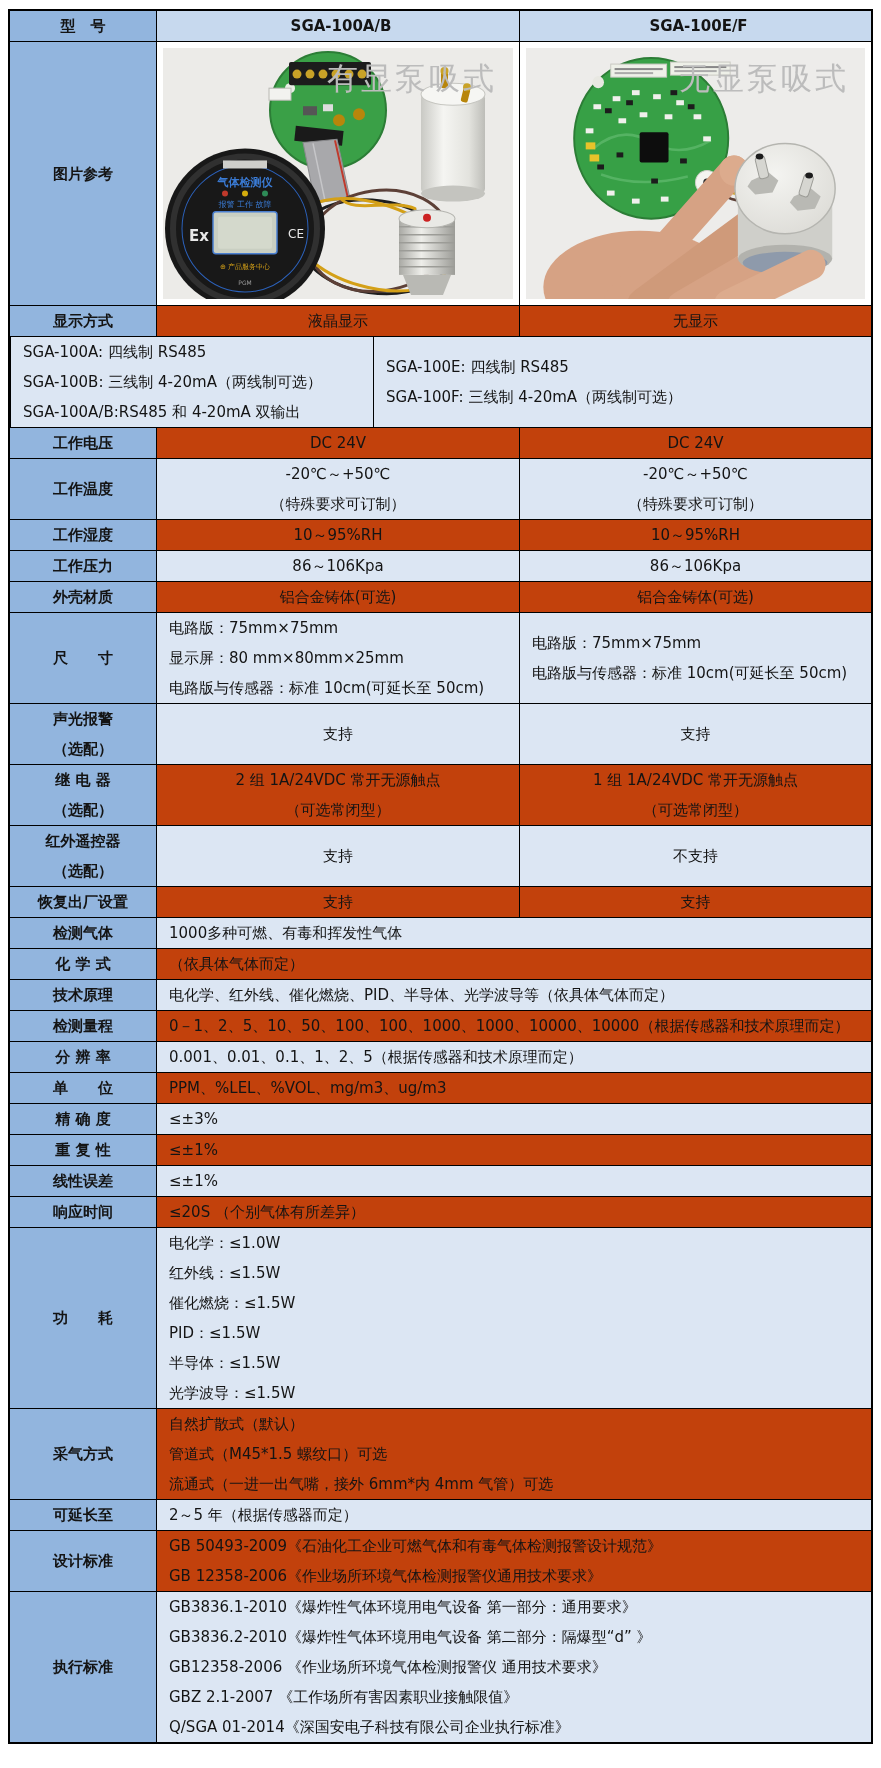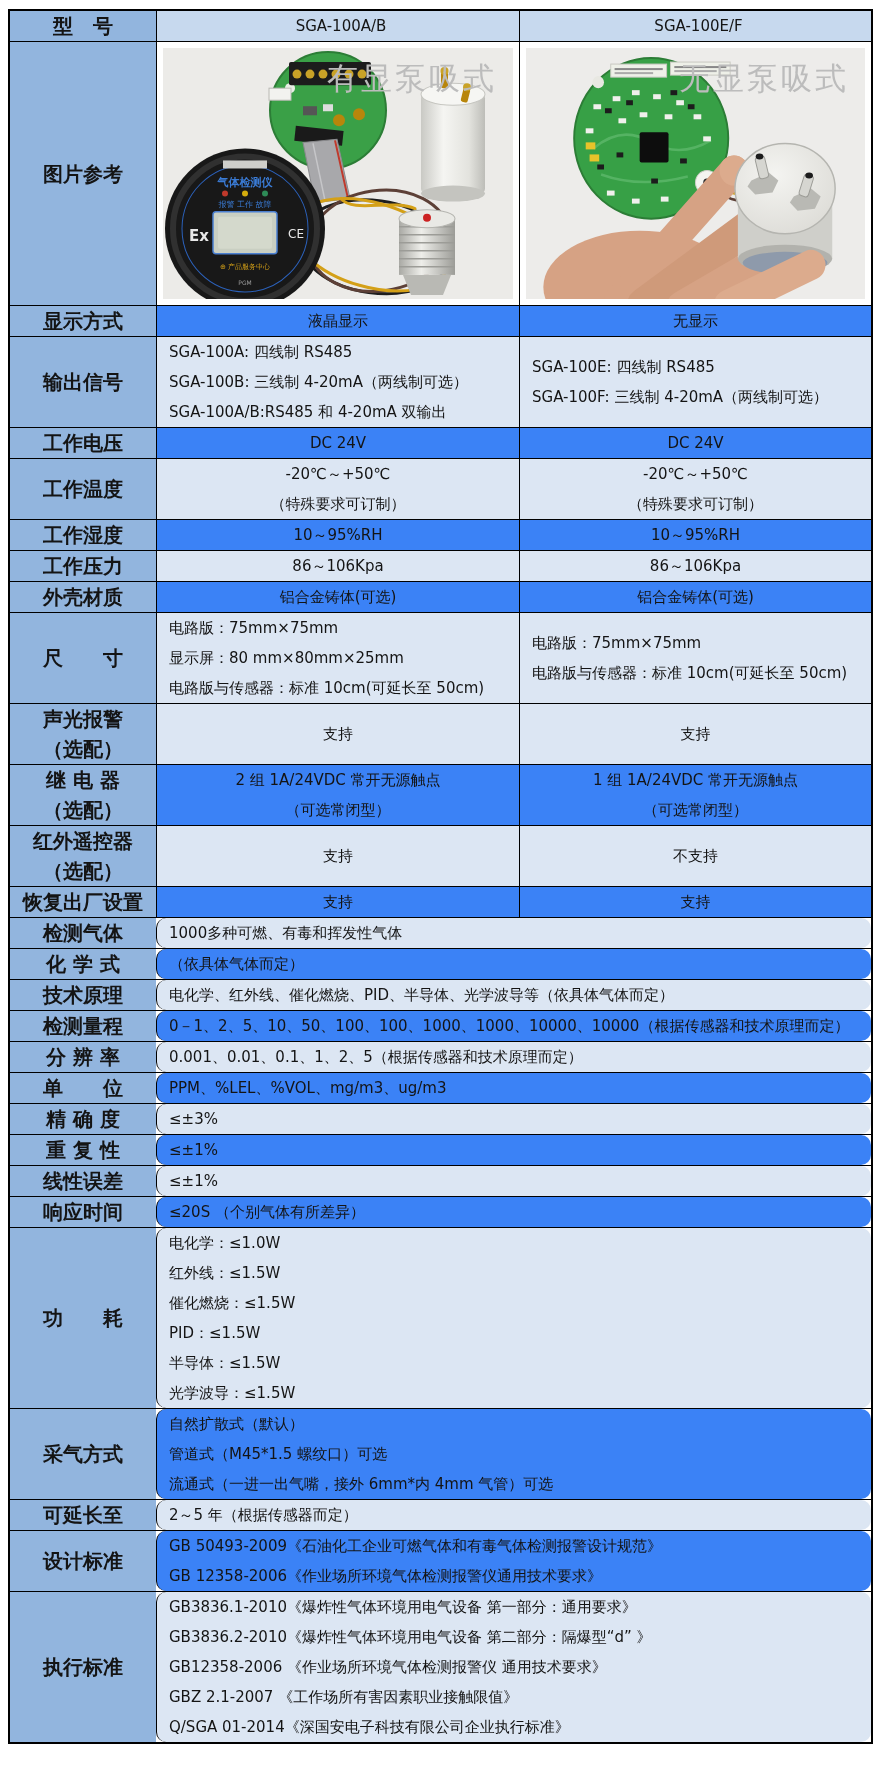--- a/index.html
+++ b/index.html
@@ -3,31 +3,31 @@
 <meta charset="utf-8">
 <style>
   html,body{margin:0;padding:0;background:#ffffff;}
   body{font-family:"DejaVu Sans","Liberation Sans",sans-serif;color:#141414;}
   .wrap{padding:9px 6px 8px 8px;width:867px;}
   .spec-table{border:2px solid #000;width:865px;box-sizing:border-box;background:#fff;}
   .trow{display:flex;border-top:1.5px solid #000;align-items:stretch;}
   .trow:first-child{border-top:none;}
   .cell{box-sizing:border-box;display:flex;flex-direction:column;justify-content:center;}
   .lab{width:146px;flex:0 0 146px;background:#92B5DE;align-items:center;text-align:center;
-       font-weight:bold;font-size:20px;}
+       font-weight:bold;font-size:15px;}
   .val{font-size:15px;}
   .c1{width:363px;flex:0 0 363px;border-left:1.5px solid #000;}
   .c2{flex:1 1 auto;border-left:1.5px solid #000;}
-  .spanv{flex:1 1 auto;border-left:1.5px solid #000;border-radius:10px;}
+  .spanv{flex:1 1 auto;border-left:1.5px solid #000;}
   .val.center{align-items:center;text-align:center;}
   .val.left{align-items:flex-start;text-align:left;padding-left:12px;padding-right:6px;}
   .line{line-height:30px;white-space:pre-wrap;}
-  .bandA .val{background:#3b82f6;}
+  .bandA .val{background:#c2410c;}
   .bandB .val{background:#DCE6F3;}
-  .hrow .val{background:#C7D9EE;font-weight:normal;padding-left:6px;}
+  .hrow .val{background:#C7D9EE;font-weight:bold;padding-left:6px;}
   .img-row{height:263px;}
   .photo-cell{background:#fff;position:relative;padding:6px;justify-content:flex-start;}
   .photo-cell svg{display:block;width:100%;height:100%;}
   .watermark{position:absolute;top:16px;right:22px;font-size:31px;color:#BCBCBC;
              letter-spacing:3px;font-weight:normal;}
 </style>
 </head>
 <body>
 
 <div class="wrap">
@@ -237,23 +237,20 @@
           <div class="line">显示方式</div>
         </div>
         <div class="cell val c1 center">
           <div class="line">液晶显示</div>
         </div>
         <div class="cell val c2 center">
           <div class="line">无显示</div>
         </div>
       </div>
       <div class="trow bandB">
-        <div class="cell lab">
-          <div class="line">输出信号</div>
-        </div>
         <div class="cell val c1 left">
           <div class="line">SGA-100A: 四线制 RS485</div>
           <div class="line">SGA-100B: 三线制 4-20mA（两线制可选）</div>
           <div class="line">SGA-100A/B:RS485 和 4-20mA 双输出</div>
         </div>
         <div class="cell val c2 left">
           <div class="line">SGA-100E: 四线制 RS485</div>
           <div class="line">SGA-100F: 三线制 4-20mA（两线制可选）</div>
         </div>
       </div>

